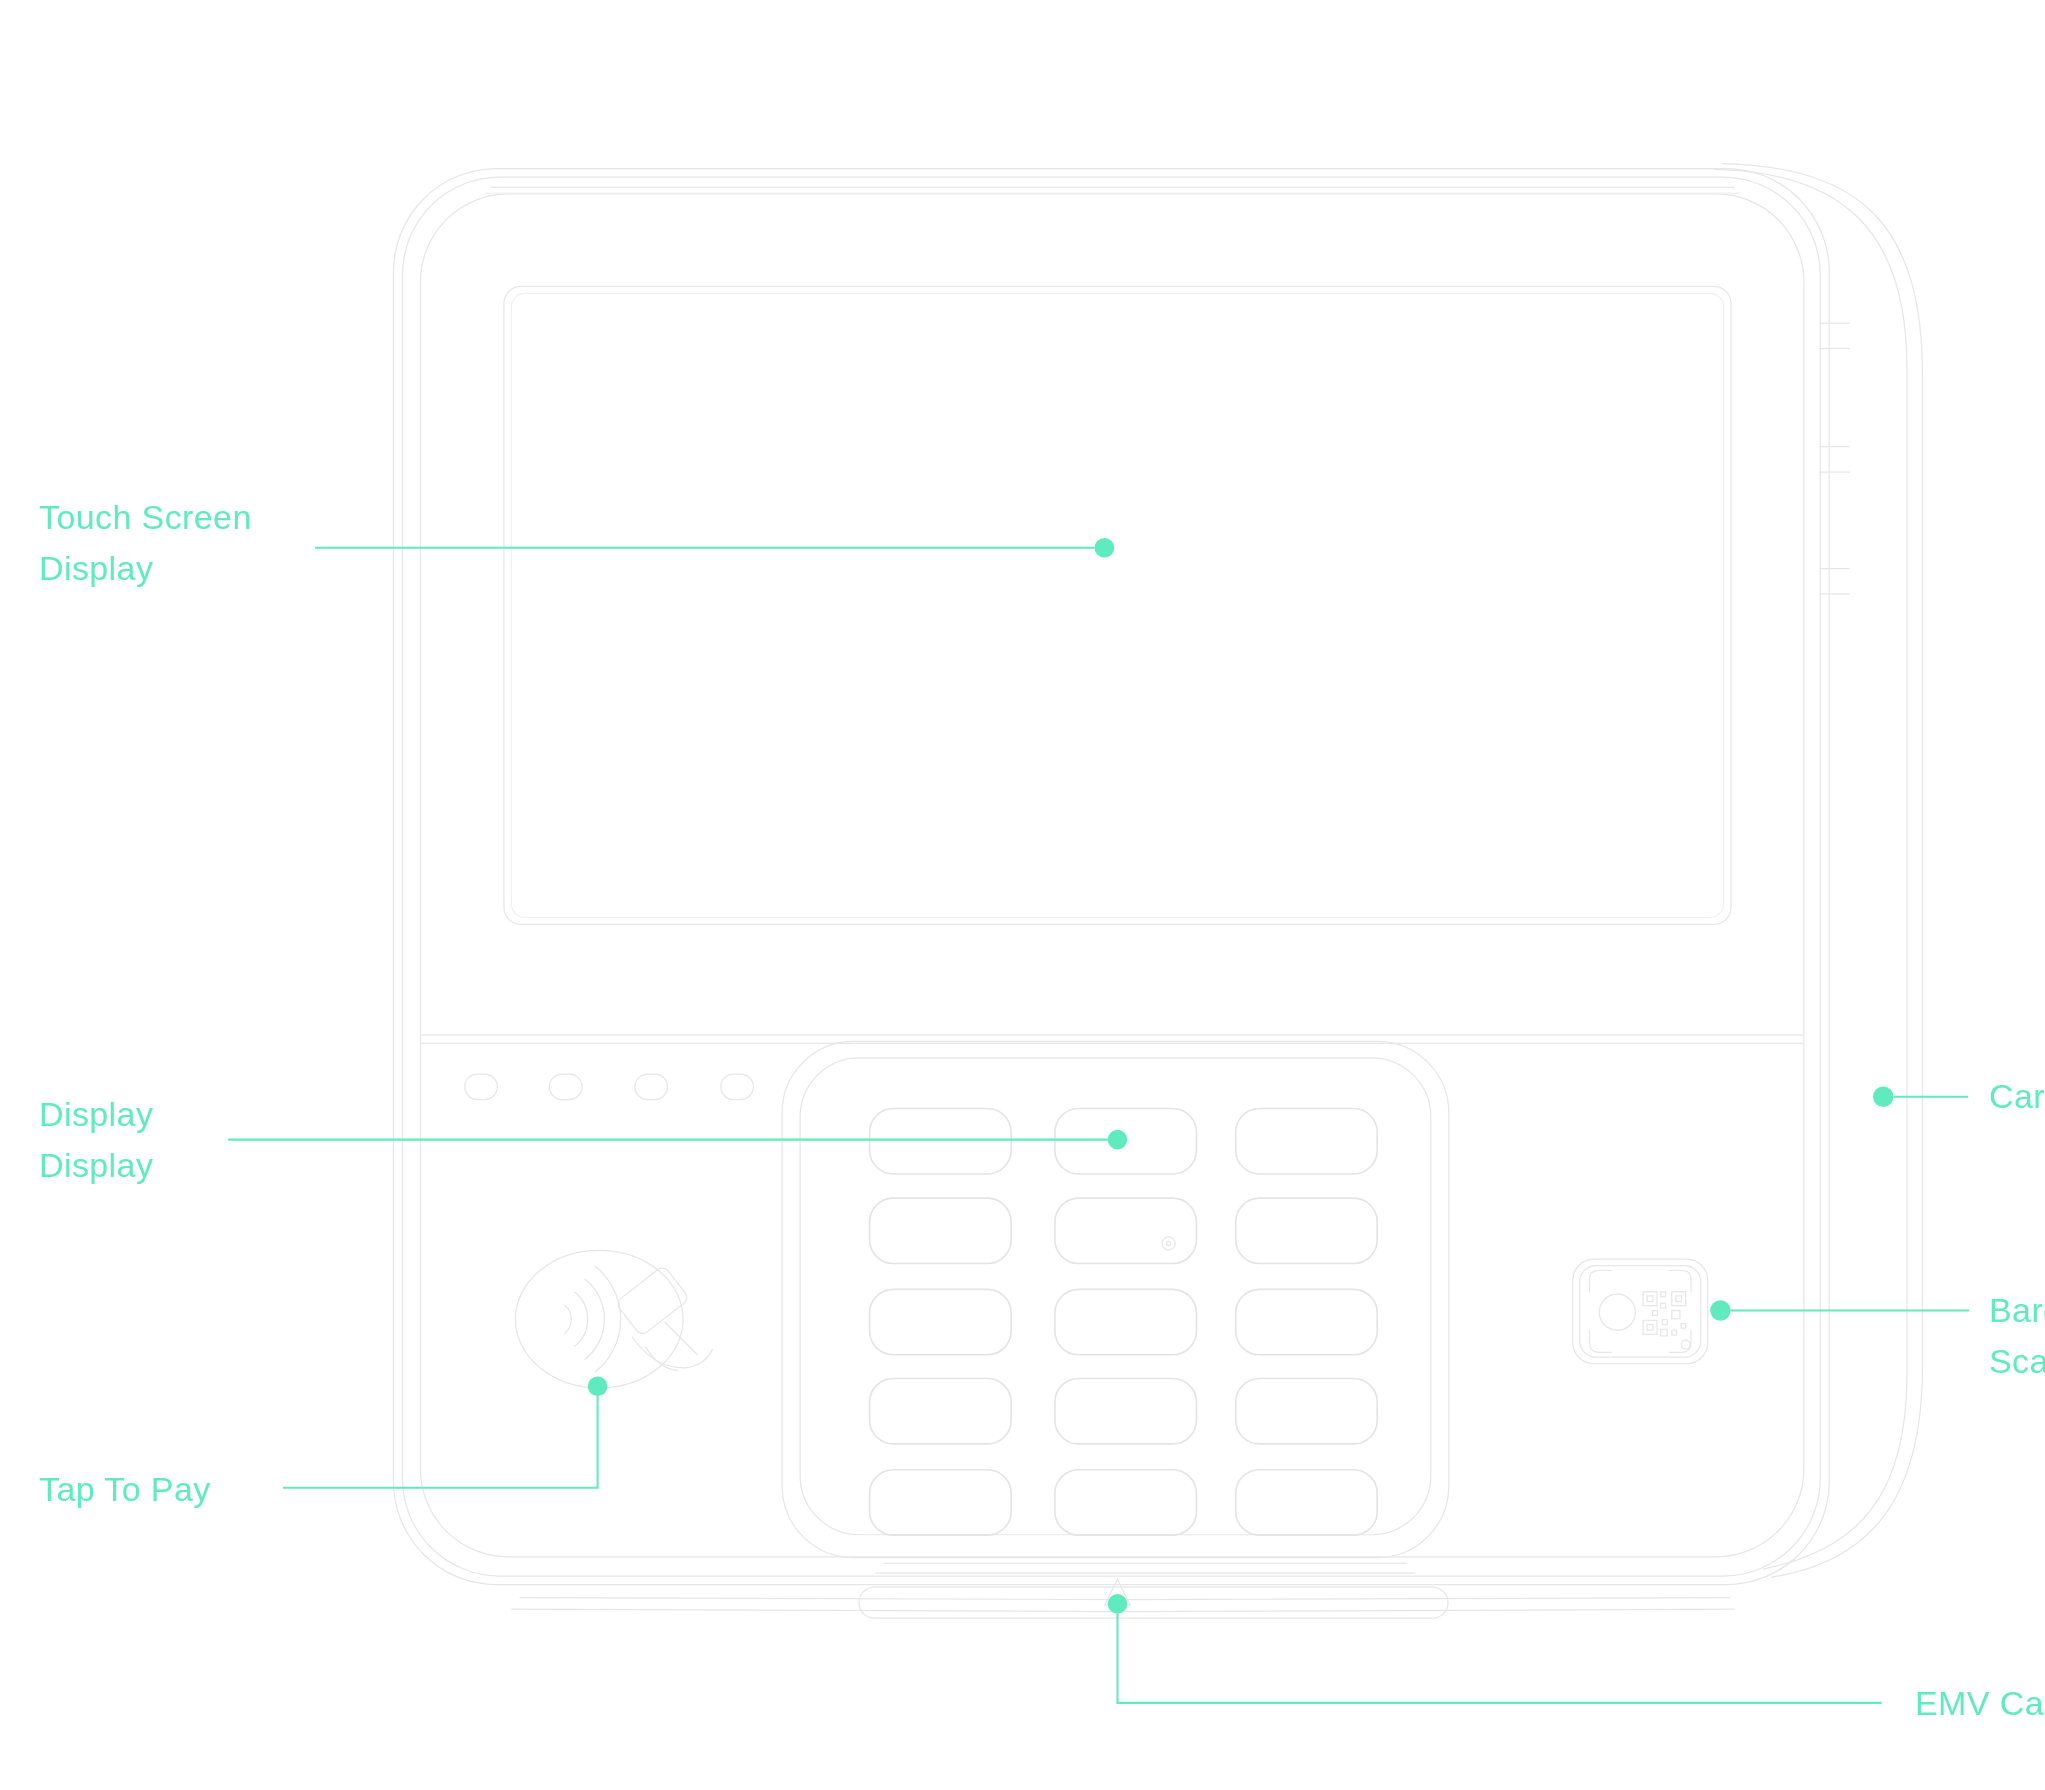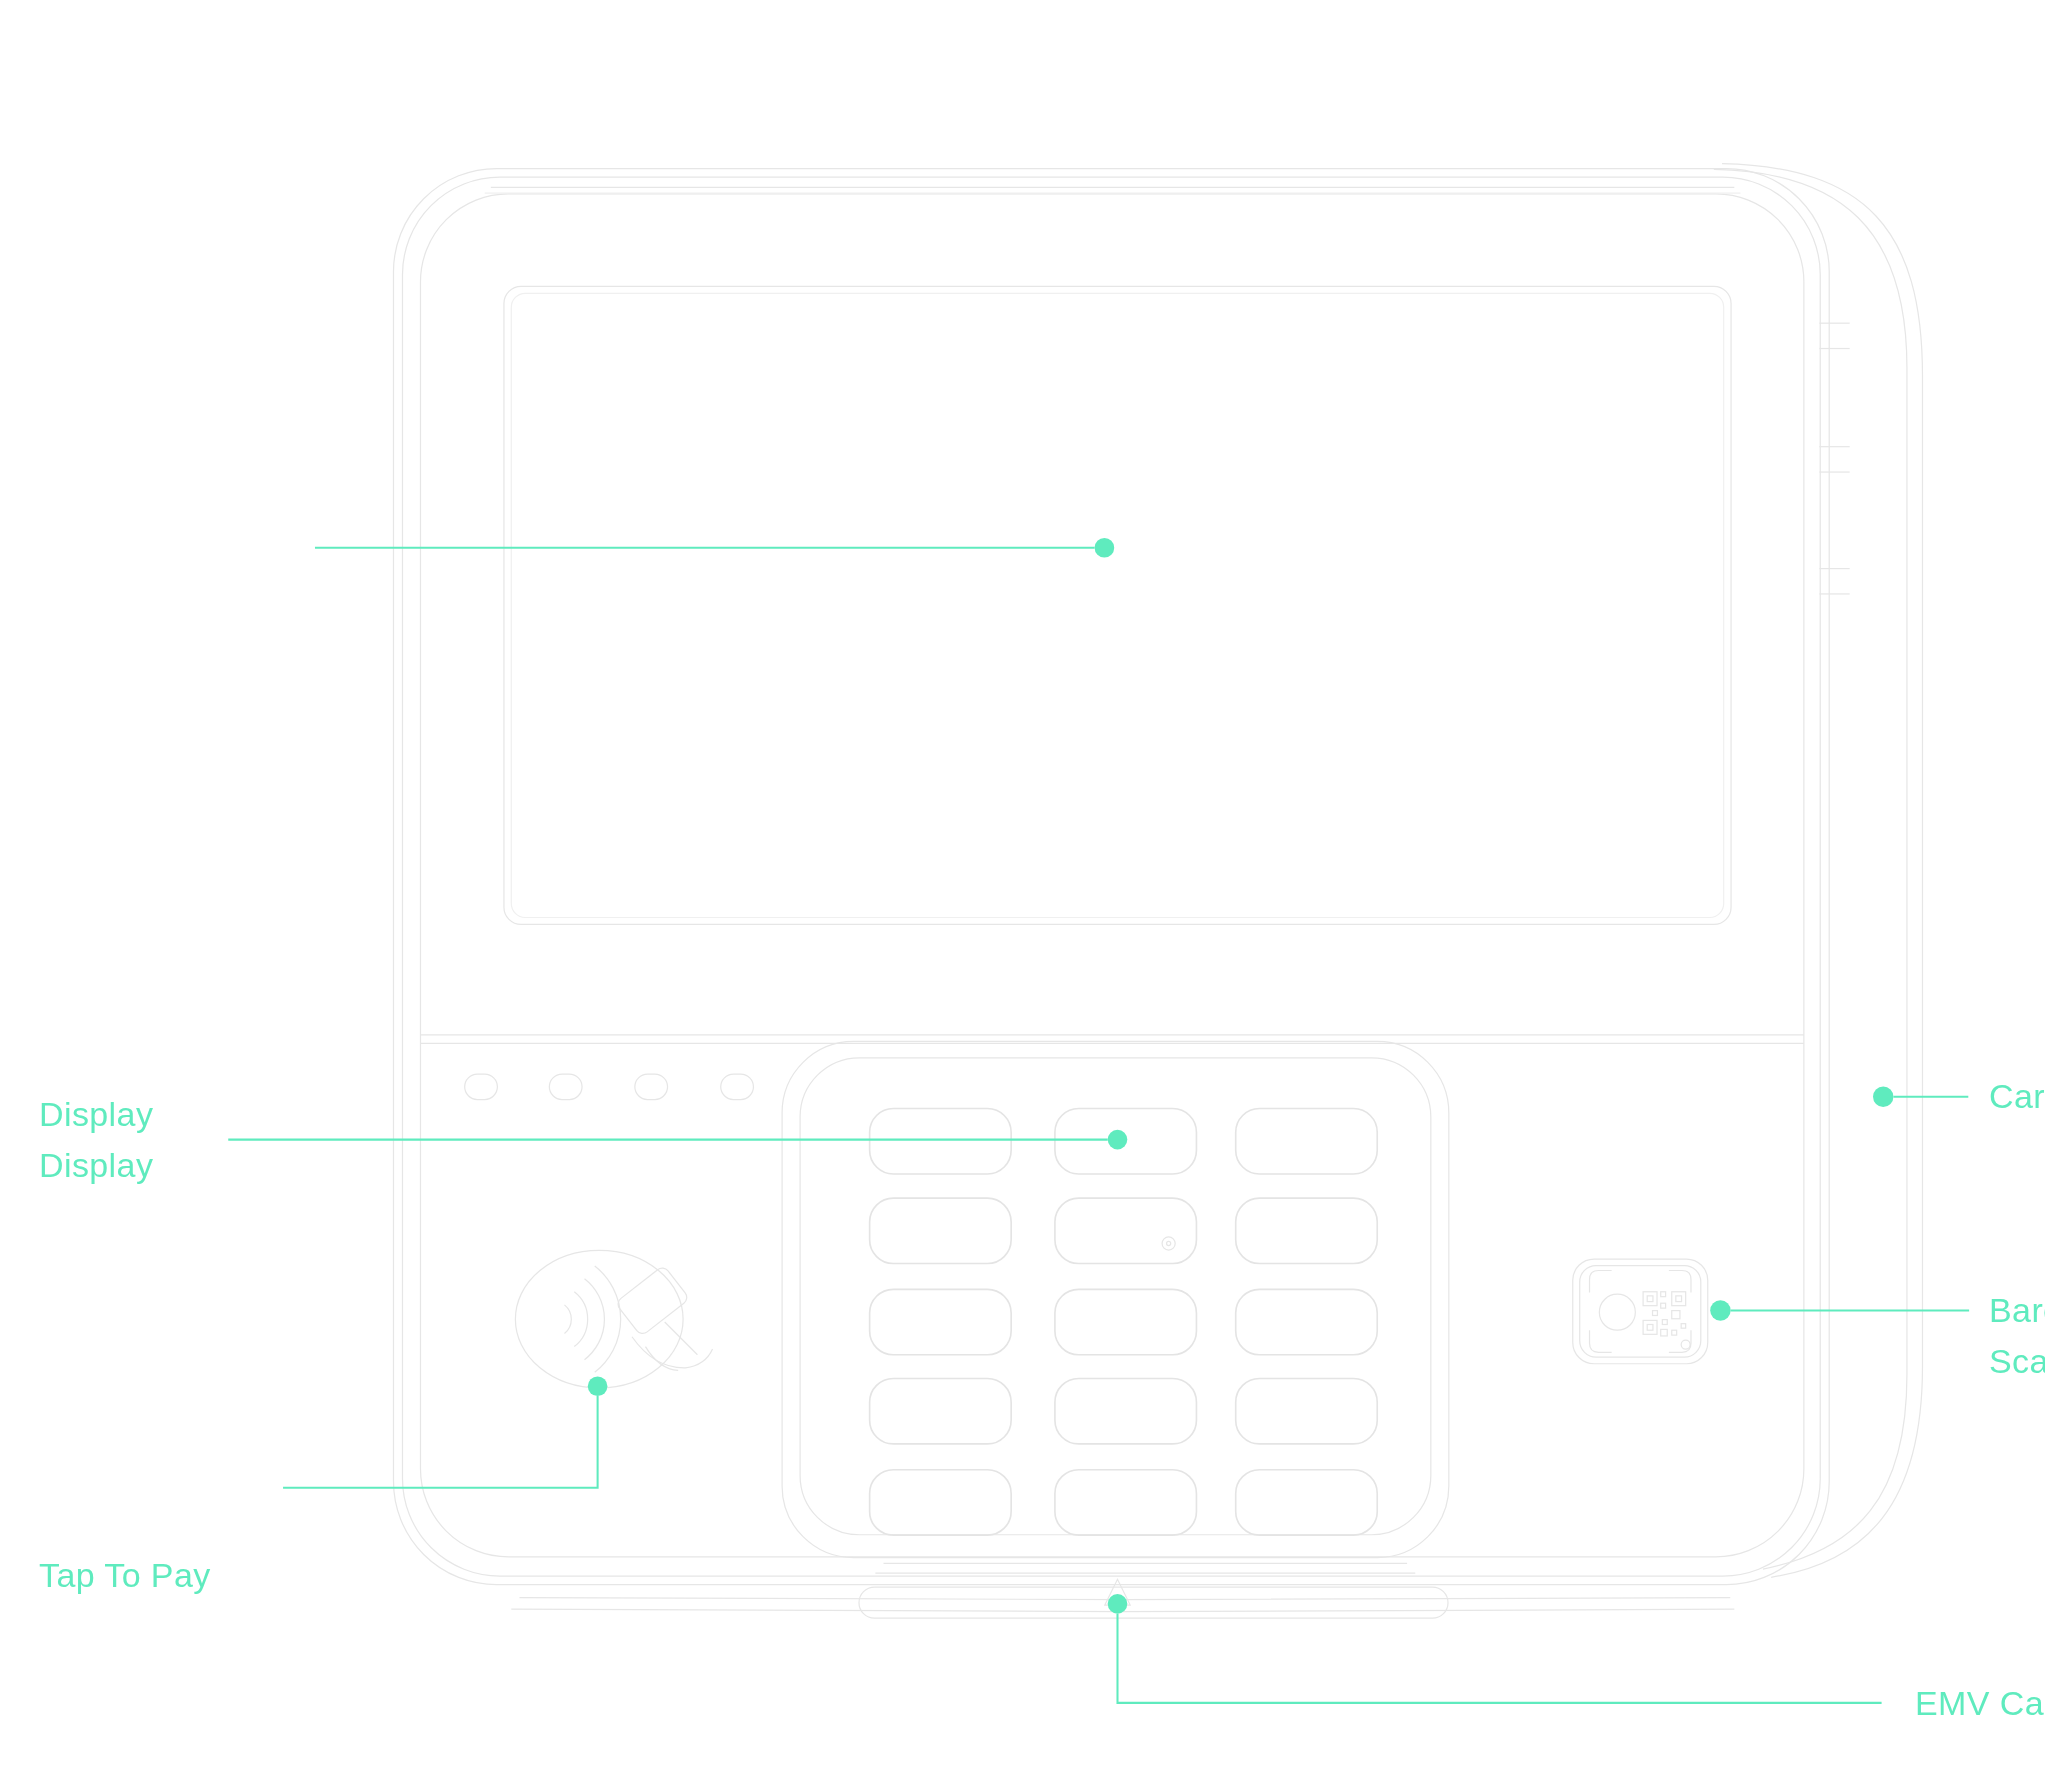--- a/index.html
+++ b/index.html
@@ -211,27 +211,31 @@
         <circle class="af" cx="4206" cy="3204" r="25"></circle>
         <path class="a" d="M4231 3204 H4814"></path>
       </g>
       <g>
         <circle class="af" cx="2732" cy="3921" r="24"></circle>
         <path class="a" d="M2732 3945 V4163 H4600"></path>
       </g>
     </g>
   </svg>
 
+  <div class="callout-label" style="left:39px;  top:492px;">
+    <div>Touch Screen</div>
+    <div>Display</div>
+  </div>
 
   <div class="callout-label" style="left:39px;  top:1089px;">
     <div>Display</div>
     <div>Display</div>
   </div>
 
-  <div class="callout-label" style="left:39px;  top:1550px;">
+  <div class="callout-label" style="left:39px;  top:1464px;">
     <div>Tap To Pay</div>
   </div>
 
   <div class="callout-label" style="left:1989px; top:1071px;">
     <div>Card Swipe</div>
   </div>
 
   <div class="callout-label" style="left:1989px; top:1285px;">
     <div>Barcode</div>
     <div>Scanner</div>

